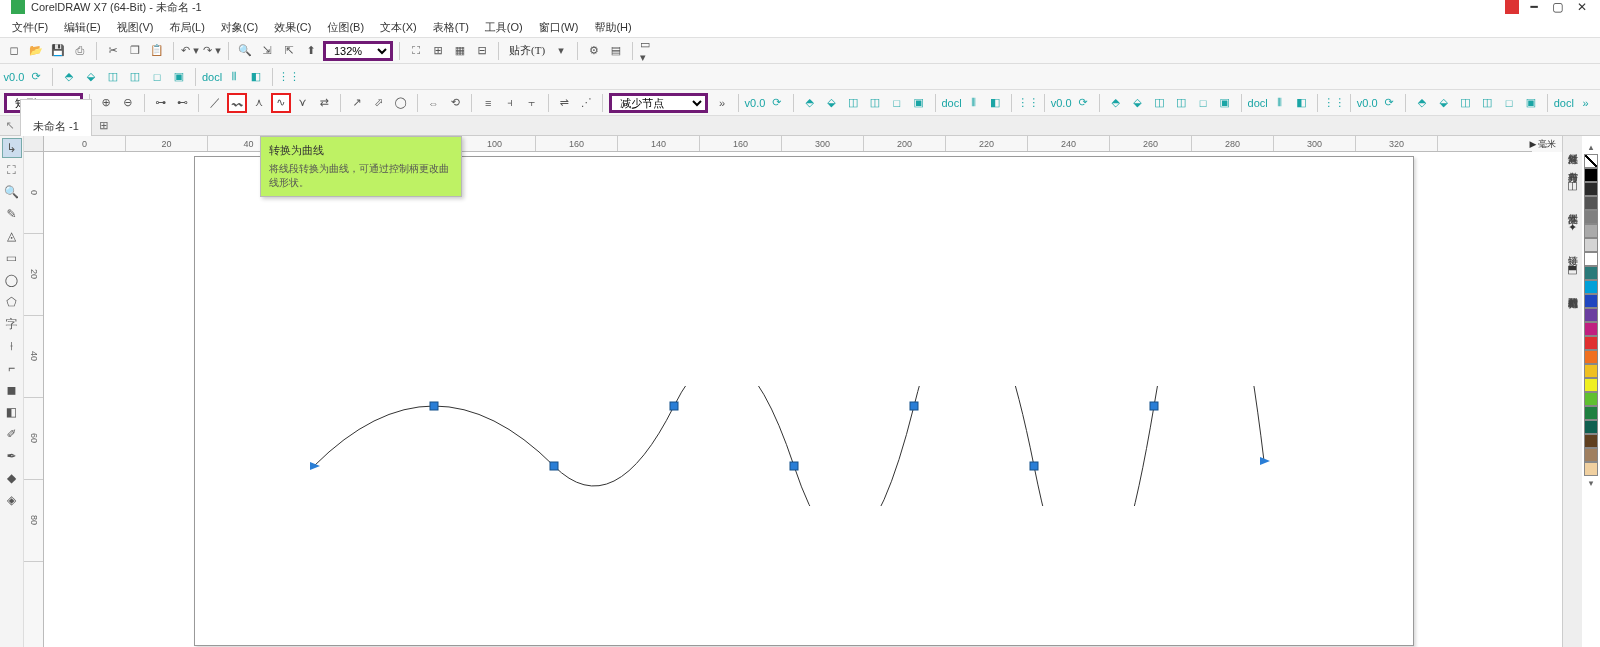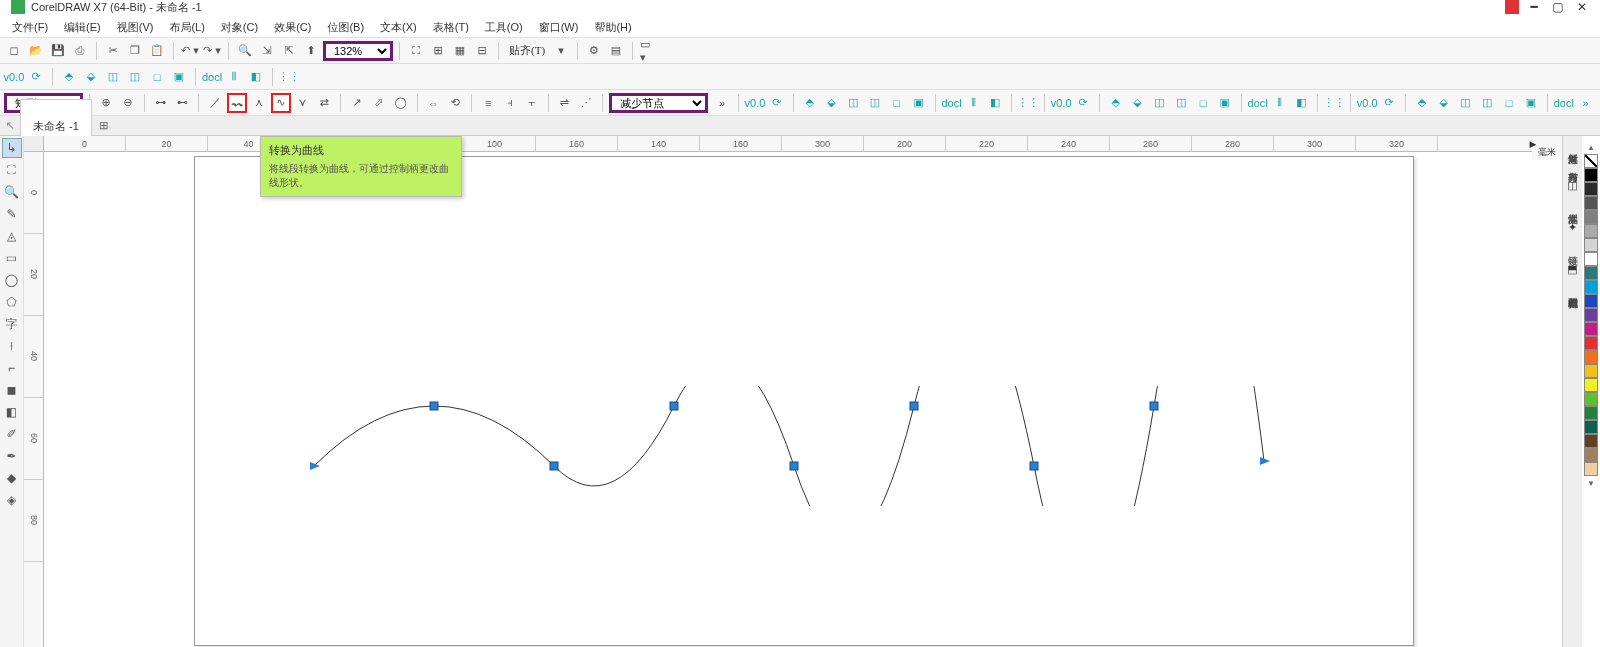--- a/index.html
+++ b/index.html
@@ -44,21 +44,21 @@
 .tools-left .tbtn.active { background: #cde; border: 1px solid #7aa; }
 
 .canvas-wrap { flex: 1; position: relative; background: #fff; overflow: hidden; }
 
 
 .ruler-h { position: absolute; top: 0; left: 20px; right: 0; height: 16px; background: #f7f7f7; border-bottom: 1px solid #bbb; font-size: 9px; color: #666; overflow: hidden; white-space: nowrap; }
 .ruler-h span { display: inline-block; width: 82px; text-align: center; border-right: 1px solid #ccc; height: 16px; line-height: 16px; }
 .ruler-v { position: absolute; top: 16px; left: 0; bottom: 0; width: 20px; background: #f7f7f7; border-right: 1px solid #bbb; font-size: 9px; color: #666; overflow: hidden; }
 .ruler-v span { display: block; height: 82px; text-align: center; border-bottom: 1px solid #ccc; writing-mode: vertical-rl; line-height: 20px; }
 .ruler-corner { position: absolute; top: 0; left: 0; width: 20px; height: 16px; background: #eee; border-right: 1px solid #bbb; border-bottom: 1px solid #bbb; }
-.ruler-unit { position: absolute; top: 8px; right: 0; height: 16px; padding: 0 6px; line-height: 16px; background: #f7f7f7; font-size: 9px; }
+.ruler-unit { position: absolute; top: 0; right: 0; height: 16px; padding: 0 6px; line-height: 16px; background: #f7f7f7; font-size: 9px; }
 
 .page { position: absolute; top: 20px; left: 170px; width: 1220px; height: 490px; background: #fff; border: 1px solid #999; box-shadow: 2px 2px 3px rgba(0,0,0,.15); }
 
 
 .tooltip { position: absolute; top: 0; left: 236px; width: 202px; background: #bef264; border: 1px solid #b8b8b8; padding: 6px 8px; font-size: 11px; box-shadow: 2px 2px 4px rgba(0,0,0,.2); z-index: 20; }
 .tooltip .tt-title { font-weight: 400; margin-bottom: 4px; }
 .tooltip .tt-body { font-size: 10px; color: #555; line-height: 1.4; }
 
 
 .wave { position: absolute; top: 250px; left: 280px; z-index: 5; }

